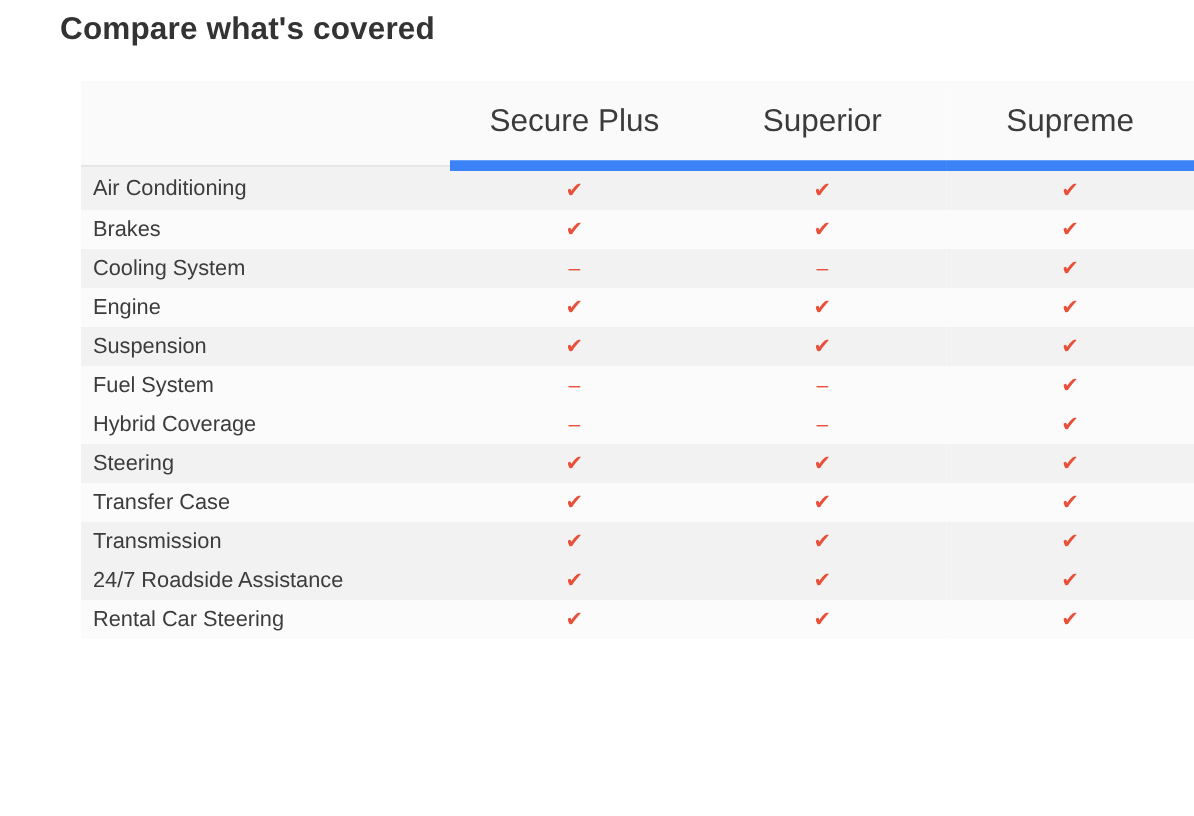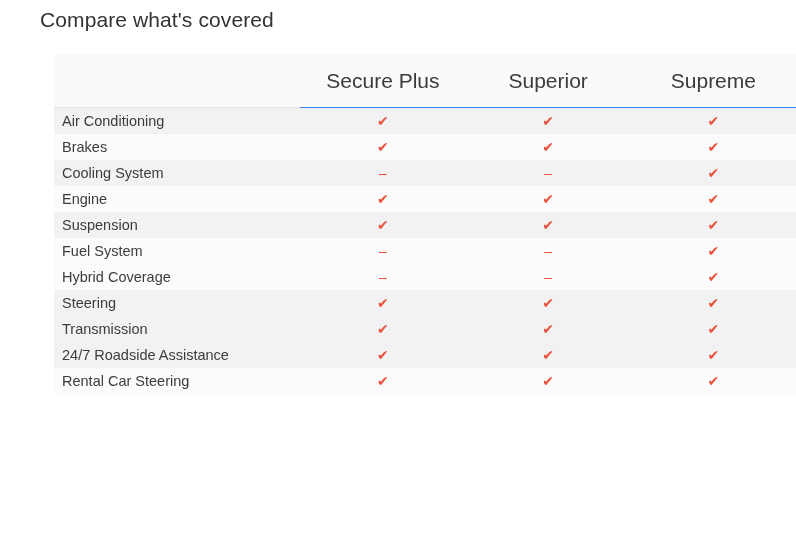--- a/index.html
+++ b/index.html
@@ -18,21 +18,21 @@
     position: relative;
     width: 796px;
     height: 544px;
     box-sizing: border-box;
   }
   .title {
     position: absolute;
     left: 40px;
     top: 8px;
     font-size: 21px;
-    font-weight: normal;
+    font-weight: bold;
     color: #333333;
     letter-spacing: 0.1px;
   }
   .table-wrap {
     position: absolute;
     left: 54px;
     top: 54px;
     width: 742px;
   }
   table.compare {
@@ -44,21 +44,21 @@
   table.compare td.feature-cell {
     width: 246px;
   }
   table.compare th.plan-col,
   table.compare td.plan-cell {
     width: 165px;
     text-align: center;
   }
   thead th {
     background: #fafafa;
-    border-bottom: 1px solid #3b82f6;
+    border-bottom: 7px solid #3b82f6;
     height: 53px;
     font-weight: normal;
     font-size: 21px;
     color: #3b3b3b;
     padding: 0;
     vertical-align: middle;
   }
   thead th.feature-col {
     border-bottom: 1px solid #e4e4e4;
   }
@@ -151,20 +151,26 @@
             <td class="plan-cell"><span class="dash">–</span></td>
             <td class="plan-cell"><span class="dash">–</span></td>
             <td class="plan-cell"><span class="check">✔</span></td>
           </tr>
           <tr class="odd">
             <td class="feature-cell">Steering</td>
             <td class="plan-cell"><span class="check">✔</span></td>
             <td class="plan-cell"><span class="check">✔</span></td>
             <td class="plan-cell"><span class="check">✔</span></td>
           </tr>
+          <tr class="even">
+            <td class="feature-cell">Transfer Case</td>
+            <td class="plan-cell"><span class="check">✔</span></td>
+            <td class="plan-cell"><span class="check">✔</span></td>
+            <td class="plan-cell"><span class="check">✔</span></td>
+          </tr>
           <tr class="odd">
             <td class="feature-cell">Transmission</td>
             <td class="plan-cell"><span class="check">✔</span></td>
             <td class="plan-cell"><span class="check">✔</span></td>
             <td class="plan-cell"><span class="check">✔</span></td>
           </tr>
           <tr class="odd">
             <td class="feature-cell">24/7 Roadside Assistance</td>
             <td class="plan-cell"><span class="check">✔</span></td>
             <td class="plan-cell"><span class="check">✔</span></td>

